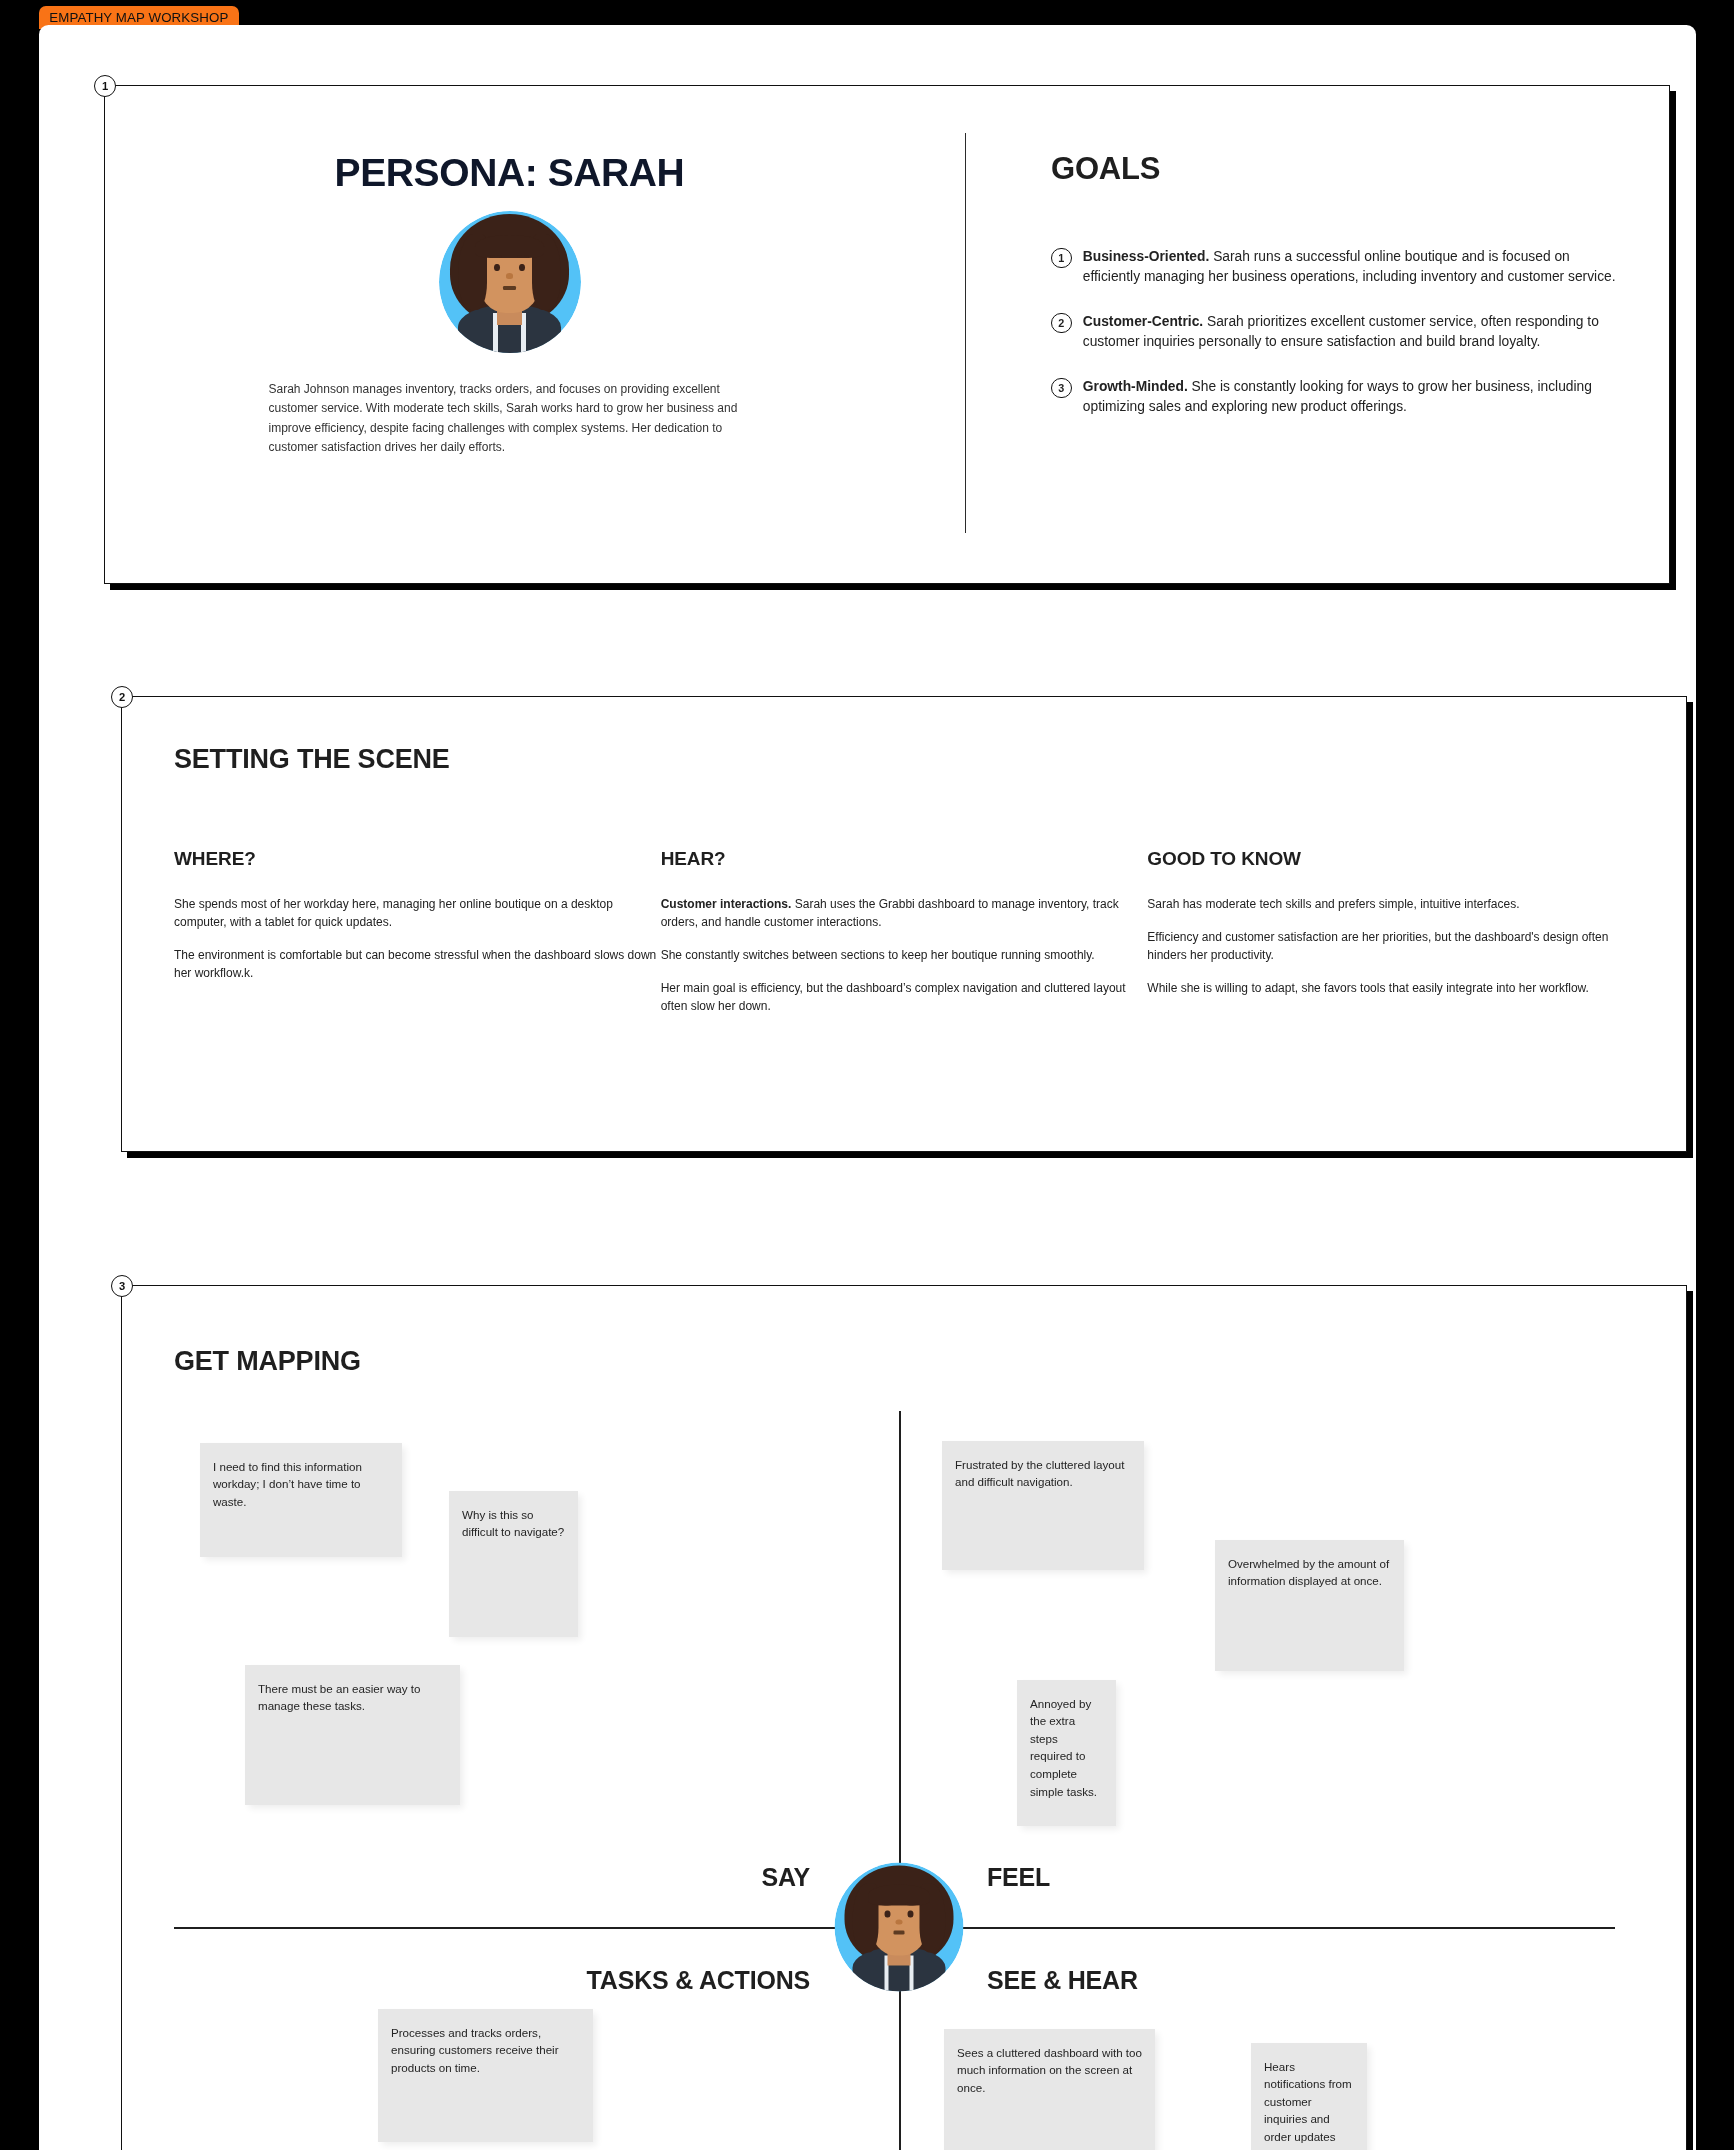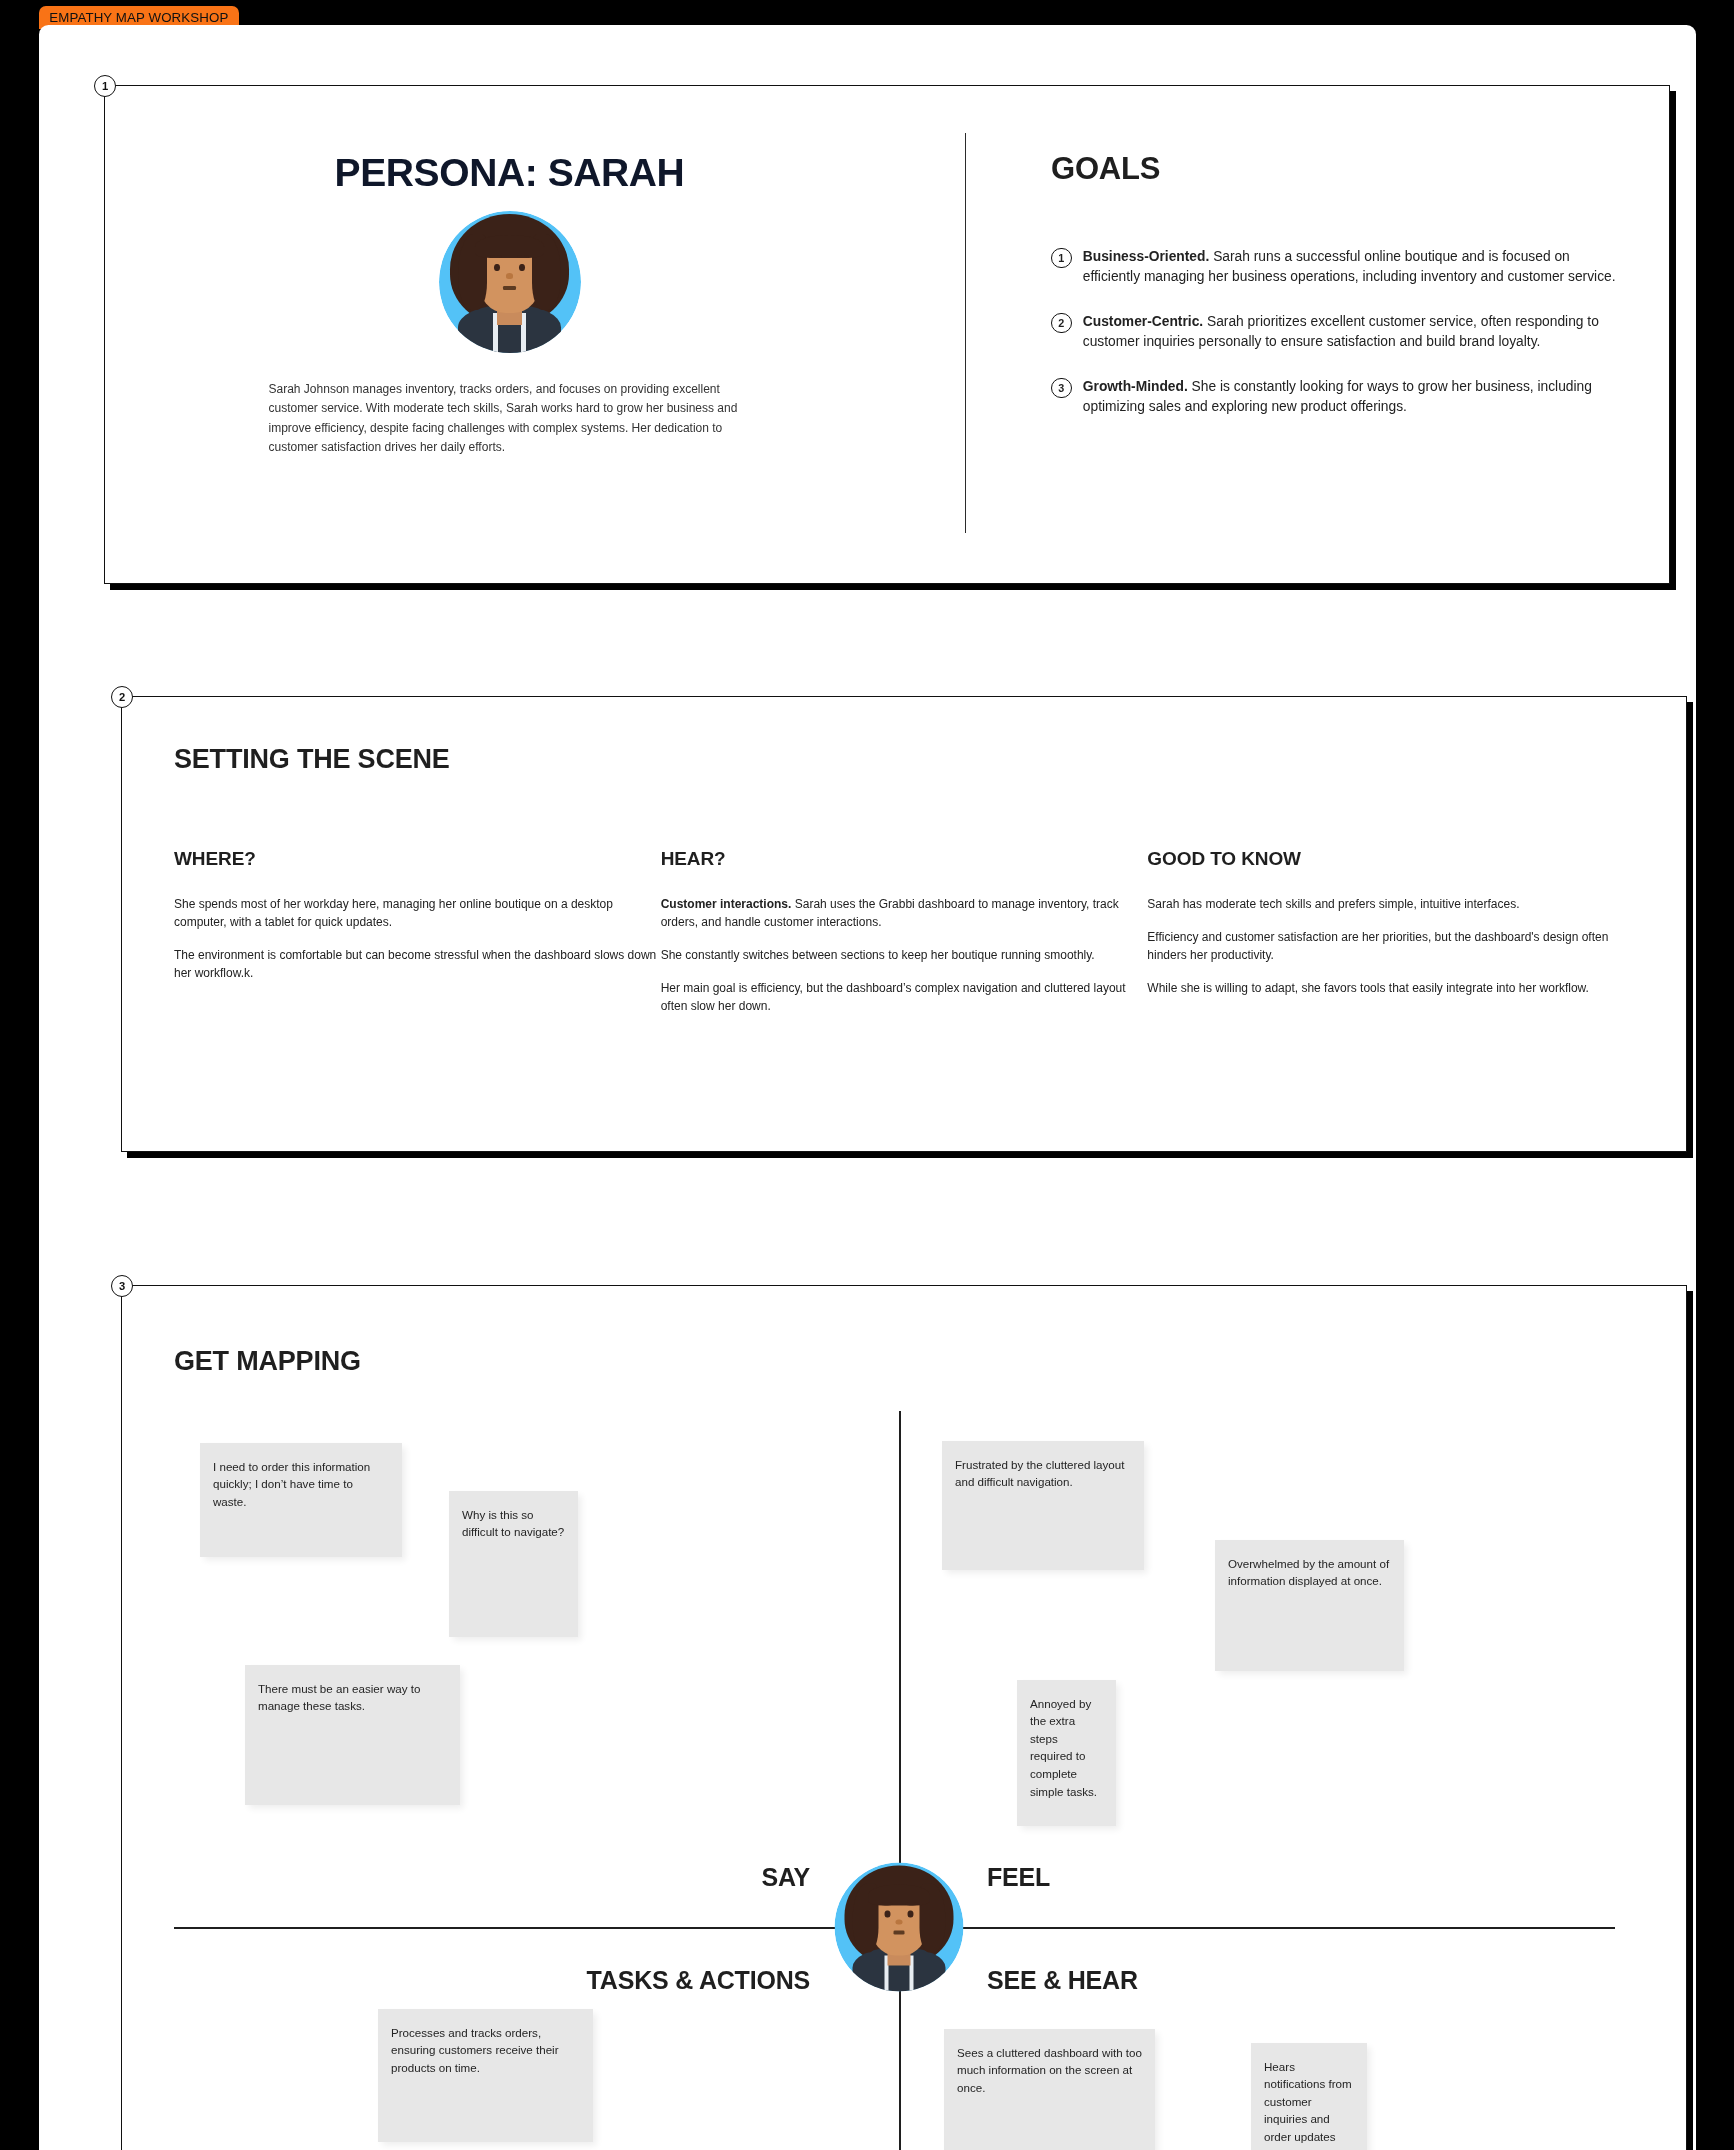--- a/index.html
+++ b/index.html
@@ -221,21 +221,21 @@
   <div class="section" id="sec3">
     <div class="sec-num-stem"></div>
     <div class="sec-num">3</div>
 
     <h1 class="sec-title map-title">GET MAPPING</h1>
 
     <div class="map-canvas">
       <div class="axis-v"></div>
       <div class="axis-h"></div>
 
-      <div class="note" style="left:52px;  top:32px;  width:202px; height:114px;">I need to order this information quickly; I don’t have time to waste.</div>
+      <div class="note" style="left:52px;  top:32px;  width:202px; height:114px;">I need to find this information workday; I don’t have time to waste.</div>
       <div class="note" style="left:301px;  top:80px; width:129px; height:146px;">Why is this so difficult to navigate?</div>
       <div class="note" style="left:97px;  top:254px; width:215px; height:140px;">There must be an easier way to manage these tasks.</div>
 
       <div class="note" style="left:794px; top:30px;  width:202px; height:129px;">Frustrated by the cluttered layout and difficult navigation.</div>
       <div class="note" style="left:1067px; top:129px; width:189px; height:131px;">Overwhelmed by the amount of information displayed at once.</div>
       <div class="note" style="left:869px; top:269px; width:99px; height:146px;">Annoyed by the extra steps required to complete simple tasks.</div>
 
       <div class="note" style="left:230px;  top:598px; width:215px; height:133px;">Processes and tracks orders, ensuring customers receive their products on time.</div>
 
       <div class="note" style="left:796px; top:570px; width:211px; height:125px;margin-top:48px;">Sees a cluttered dashboard with too much information on the screen at once.</div>

